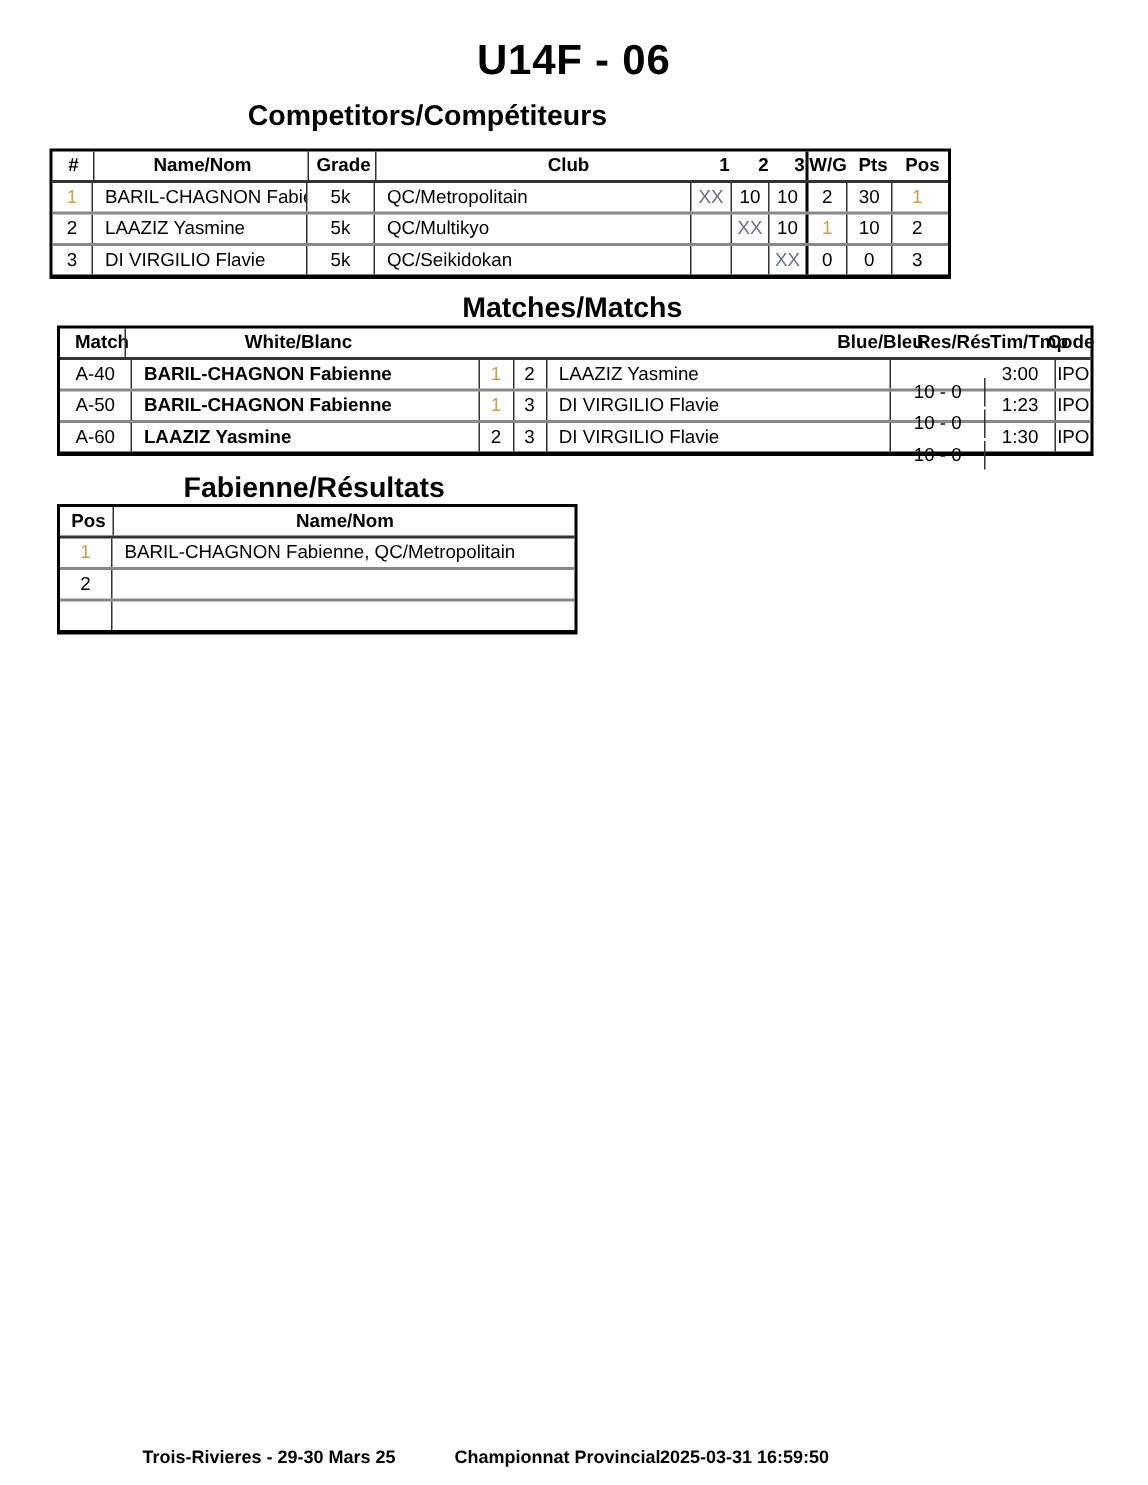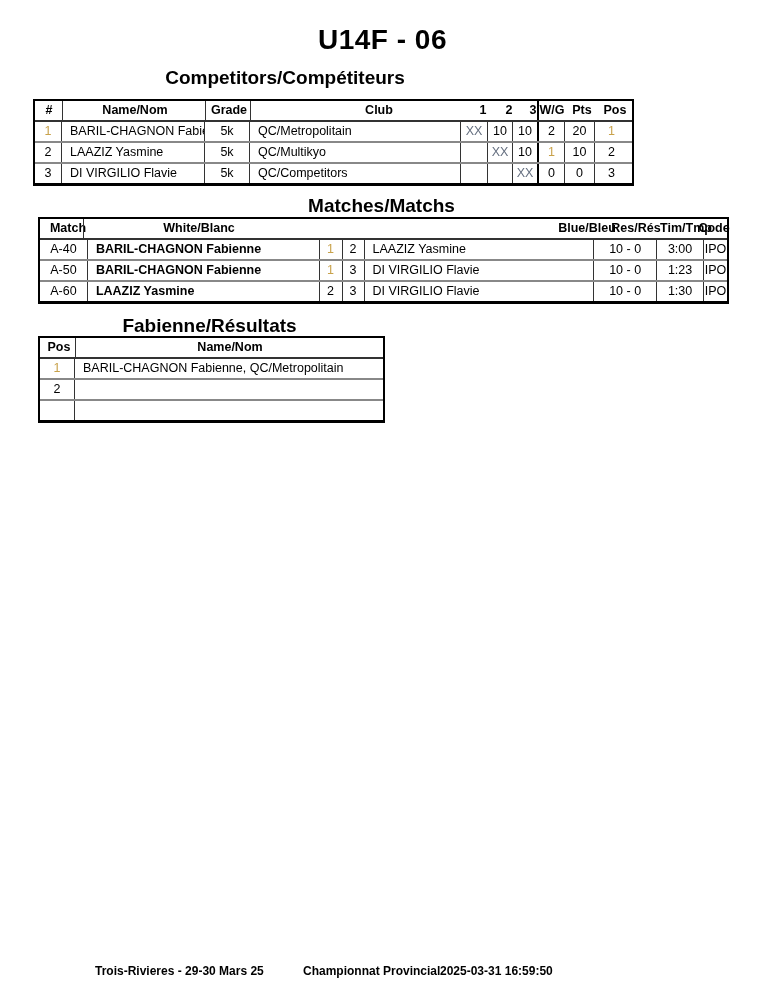--- a/index.html
+++ b/index.html
@@ -50,21 +50,21 @@
 
   
   .c-num{width:27px;} .c-name{width:143px;} .c-grade{width:45px;}
   .c-club{width:211px;} .c-1{width:27px;} .c-2{width:25px;}
   .c-3{width:24px;border-right:none;}
   .c-wg{width:28px;border-left:2px solid #000;} .c-pts{width:30px;}
   .c-pos{width:33px;border-right:none;}
 
   
   .m-id{width:48px;} .m-white{width:232px;} .m-n1{width:23px;}
-  .m-n2{width:22px;} .m-blue{width:230px;} .m-res{width:63px;}
+  .m-n2{width:22px;} .m-blue{width:230px;} .m-res{width:63px;margin-top:12px;}
   .m-tim{width:47px;} .m-code{width:23px;border-right:none;}
 
   
   .r-pos{width:35px;} .r-name{width:304px;border-right:none;}
 
   .footer-item{
     position:absolute;top:964px;font-size:12px;font-weight:bold;white-space:nowrap;text-align:right;
   }
   #footer-venue{left:95px;}
   #footer-event{left:303px;}
@@ -98,40 +98,40 @@
     </div>
     <div class="trow">
       <div class="cell c-num gold">1</div>
       <div class="cell c-name left">BARIL-CHAGNON Fabienne</div>
       <div class="cell c-grade">5k</div>
       <div class="cell c-club left">QC/Metropolitain</div>
       <div class="cell c-1 xx">XX</div>
       <div class="cell c-2">10</div>
       <div class="cell c-3">10</div>
       <div class="cell c-wg">2</div>
-      <div class="cell c-pts">20</div>
+      <div class="cell c-pts">30</div>
       <div class="cell c-pos gold">1</div>
     </div>
     <div class="trow">
       <div class="cell c-num">2</div>
       <div class="cell c-name left">LAAZIZ Yasmine</div>
       <div class="cell c-grade">5k</div>
       <div class="cell c-club left">QC/Multikyo</div>
       <div class="cell c-1"></div>
       <div class="cell c-2 xx">XX</div>
       <div class="cell c-3">10</div>
       <div class="cell c-wg gold">1</div>
       <div class="cell c-pts">10</div>
       <div class="cell c-pos">2</div>
     </div>
     <div class="trow">
       <div class="cell c-num">3</div>
       <div class="cell c-name left">DI VIRGILIO Flavie</div>
       <div class="cell c-grade">5k</div>
-      <div class="cell c-club left">QC/Competitors</div>
+      <div class="cell c-club left">QC/Seikidokan</div>
       <div class="cell c-1"></div>
       <div class="cell c-2"></div>
       <div class="cell c-3 xx">XX</div>
       <div class="cell c-wg">0</div>
       <div class="cell c-pts">0</div>
       <div class="cell c-pos">3</div>
     </div>
   </div>
 
   <div class="section-heading" id="matches-heading">Matches/Matchs</div>

